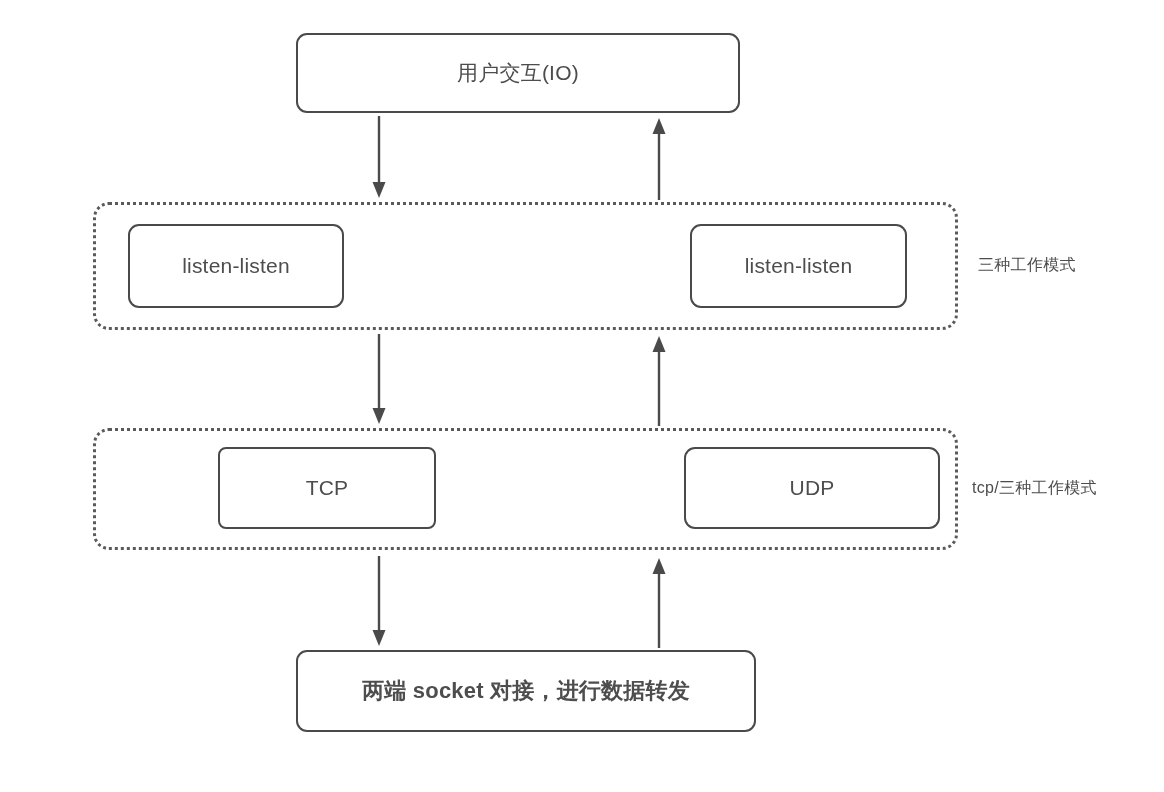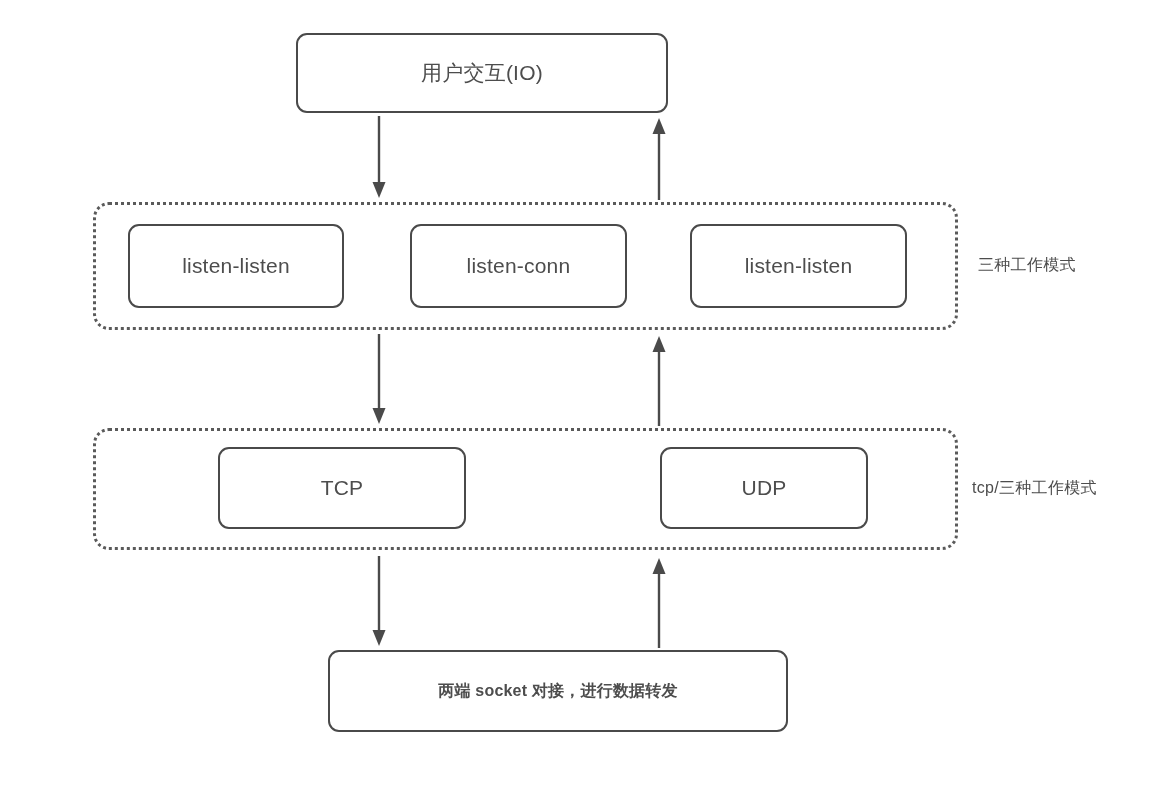--- a/index.html
+++ b/index.html
@@ -28,22 +28,21 @@
     align-items: center;
     justify-content: center;
     text-align: center;
     color: #4d4d4d;
     font-size: 21px;
     line-height: 1.2;
     letter-spacing: 0.2px;
   }
   .node.bold {
     font-weight: bold;
-    font-size: 16px;
-    margin-left: 32px;
+    font-size: 22px;
   }
   .group {
     position: absolute;
     box-sizing: border-box;
     border: 3px dotted #5a5a5a;
     border-radius: 16px;
     background: transparent;
   }
   .side-label {
     position: absolute;
@@ -58,29 +57,29 @@
   }
   .arrow line {
     stroke: #4a4a4a;
     stroke-width: 2.4;
   }
   .arrow polygon {
     fill: #4a4a4a;
   }
 
   
-  #node-io            { left: 296px; top: 33px;  width: 372px; height: 80px; }
+  #node-io            { left: 296px; top: 33px;  width: 444px; height: 80px; }
   #group-modes        { left: 93px;  top: 202px; width: 865px; height: 128px; }
   #node-mode-1        { left: 128px; top: 224px; width: 216px; height: 84px; }
   #node-mode-2        { left: 410px; top: 224px; width: 217px; height: 84px; }
   #node-mode-3        { left: 690px; top: 224px; width: 217px; height: 84px; }
   #label-modes        { left: 978px; top: 255px; }
   #group-proto        { left: 93px;  top: 428px; width: 865px; height: 122px; }
-  #node-tcp           { left: 218px; top: 447px; width: 248px; height: 82px; }
-  #node-udp           { left: 660px; top: 447px; width: 208px; height: 82px; }
+  #node-tcp           { left: 218px; top: 447px; width: 218px; height: 82px; border-radius: 8px; }
+  #node-udp           { left: 684px; top: 447px; width: 256px; height: 82px; }
   #label-proto        { left: 972px; top: 478px; }
   #node-socket        { left: 296px; top: 650px; width: 460px; height: 82px; }
 
   #arrow-io-to-modes   { left: 368px; top: 116px; width: 22px; height: 84px; }
   #arrow-modes-to-io   { left: 648px; top: 116px; width: 22px; height: 84px; }
   #arrow-modes-to-proto{ left: 368px; top: 334px; width: 22px; height: 92px; }
   #arrow-proto-to-modes{ left: 648px; top: 334px; width: 22px; height: 92px; }
   #arrow-proto-to-sock { left: 368px; top: 556px; width: 22px; height: 92px; }
   #arrow-sock-to-proto { left: 648px; top: 556px; width: 22px; height: 92px; }
 </style>
@@ -97,21 +96,20 @@
   </svg>
 
   <svg class="arrow" id="arrow-modes-to-io" viewBox="0 0 22 84">
     <line x1="11" y1="84" x2="11" y2="14"></line>
     <polygon points="11,2 4.5,18 17.5,18"></polygon>
   </svg>
 
   <div class="group" id="group-modes"></div>
 
   <div class="node" id="node-mode-1">listen-listen</div>
-  <div class="node" id="node-mode-2">listen-conn</div>
   <div class="node" id="node-mode-3">listen-listen</div>
 
   <div class="side-label" id="label-modes">三种工作模式</div>
 
   <svg class="arrow" id="arrow-modes-to-proto" viewBox="0 0 22 92">
     <line x1="11" y1="0" x2="11" y2="78"></line>
     <polygon points="11,90 4.5,74 17.5,74"></polygon>
   </svg>
 
   <svg class="arrow" id="arrow-proto-to-modes" viewBox="0 0 22 92">

